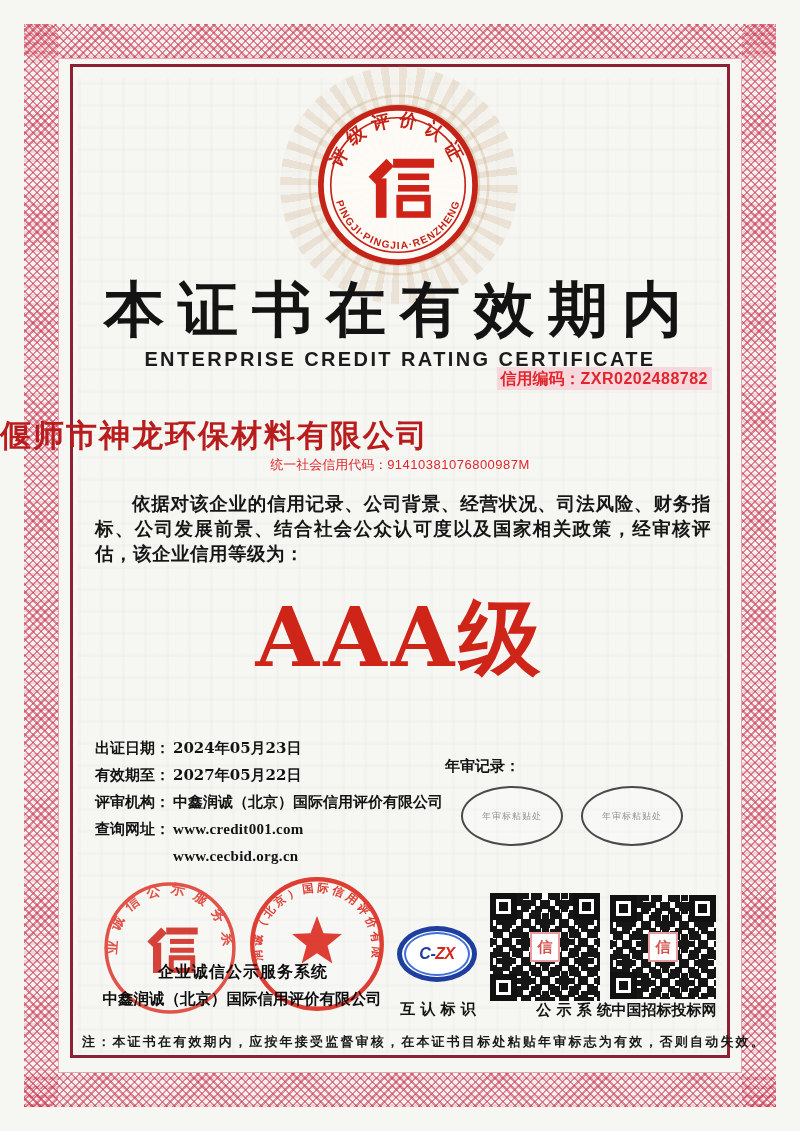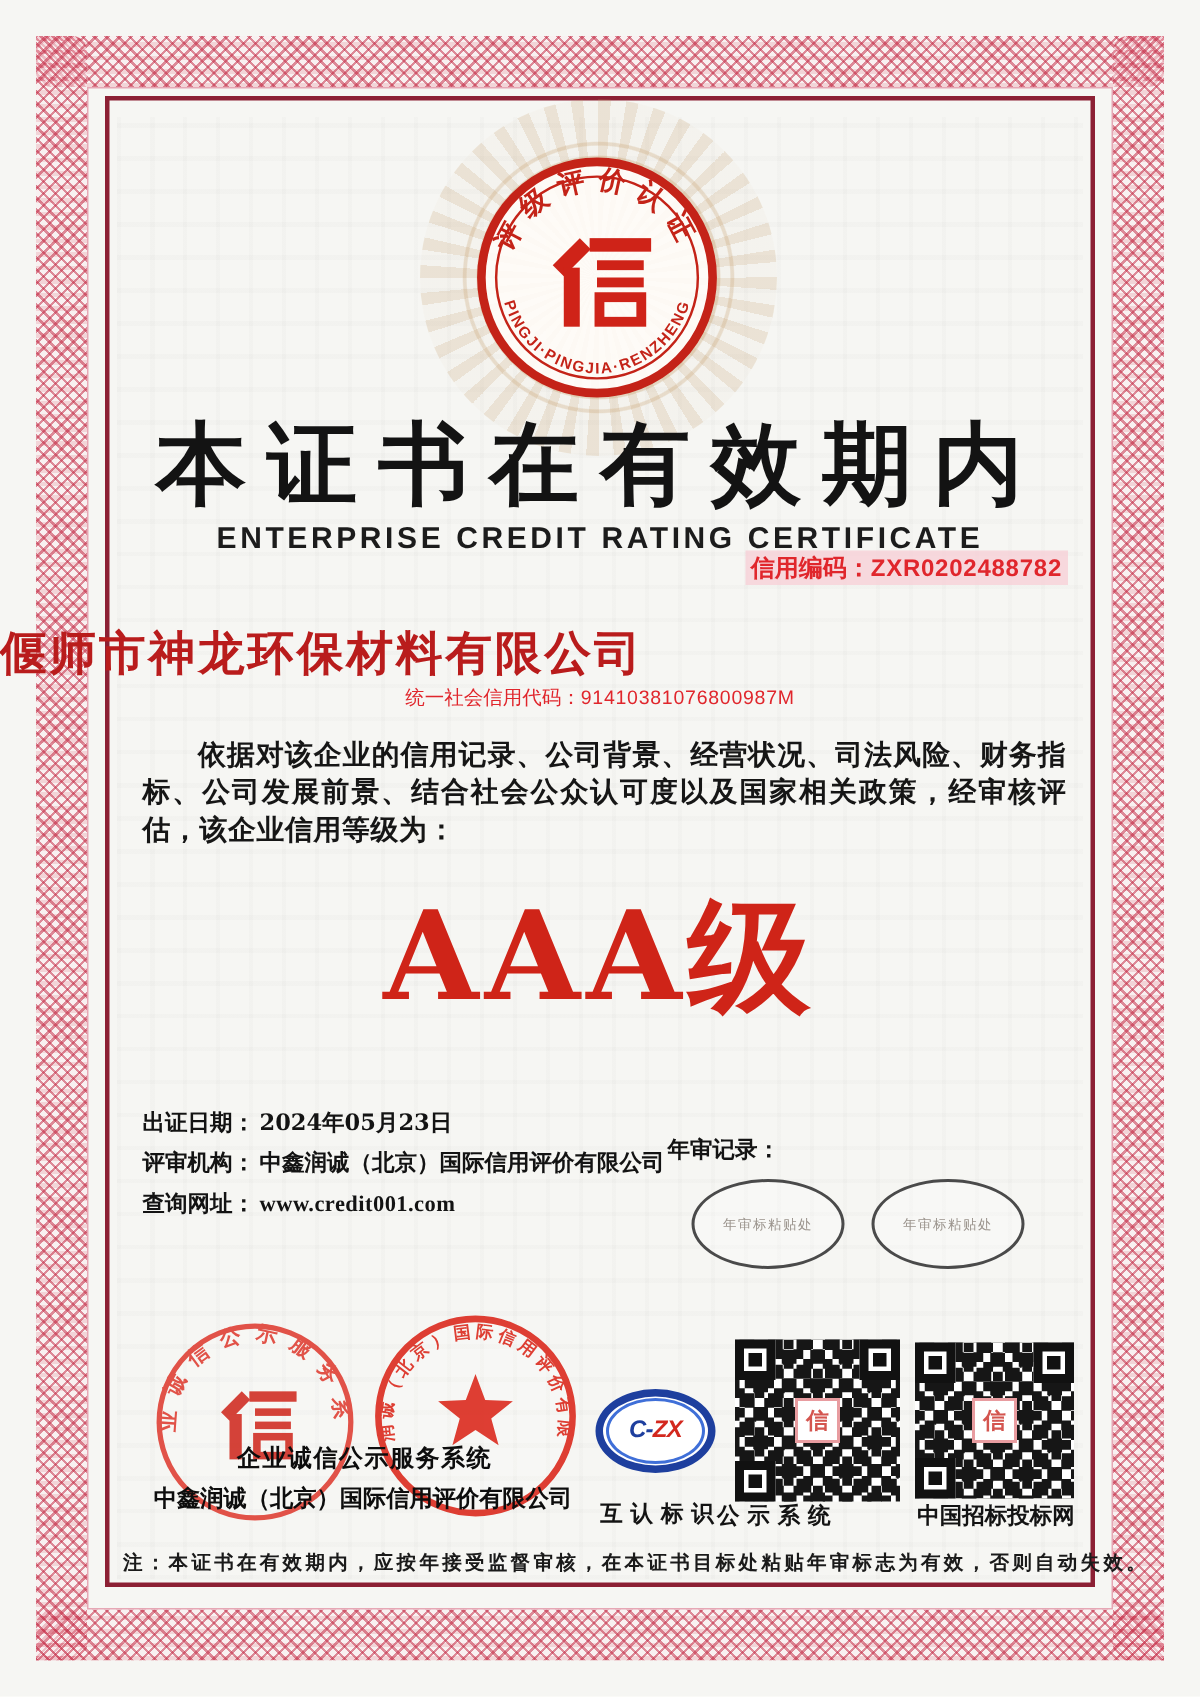--- a/index.html
+++ b/index.html
@@ -82,21 +82,21 @@
       repeating-conic-gradient(#161616 0 25%, transparent 0 50%) 3px 7px/19px 19px,
       #fff;}
   .finder{position:absolute;width:15px;height:15px;border:6px solid #111;background:#fff;}
   .finder::after{content:"";position:absolute;inset:3px;background:#111;}
   .finder.tl{left:0;top:0;} .finder.tr{right:0;top:0;} .finder.bl{left:0;bottom:0;}
   .qr-center{position:absolute;left:50%;top:50%;transform:translate(-50%,-50%);width:26px;height:26px;
       background:#fff;border:2px solid #e89ca0;color:#d4554f;font-size:15px;font-weight:900;
       display:flex;align-items:center;justify-content:center;}
   .qr1{left:490px;top:893px;width:110px;height:108px;}
   .qr2{left:610px;top:895px;width:106px;height:104px;}
-  .qr-label1{left:478px;width:134px;top:1001px;text-align:left;font-size:15px;font-weight:800;color:#131313;}
+  .qr-label1{left:478px;width:134px;top:1001px;text-align:right;font-size:15px;font-weight:800;color:#131313;}
   .qr-label2{left:598px;width:132px;top:1001px;text-align:center;font-size:15px;font-weight:800;color:#131313;}
 
   .note{left:82px;width:636px;top:1033px;text-align:center;font-size:13px;font-weight:700;color:#1a1a1a;
         letter-spacing:2.2px;white-space:nowrap;}
 </style>
 </head>
 <body>
 
 <div class="page">
 
@@ -145,24 +145,30 @@
   </div>
 
   <div class="abs para">依据对该企业的信用记录、公司背景、经营状况、司法风险、财务指标、公司发展前景、结合社会公众认可度以及国家相关政策，经审核评估，该企业信用等级为：</div>
   <div class="abs rating">AAA级</div>
 
   <div class="abs details">
     <div class="row">
       <span class="lab">出证日期：</span><span>2024年05月23日</span>
     </div>
     <div class="row">
+      <span class="lab">有效期至：</span><span>2027年05月22日</span>
+    </div>
+    <div class="row">
       <span class="lab">评审机构：</span><span>中鑫润诚（北京）国际信用评价有限公司</span>
     </div>
     <div class="row">
       <span class="lab">查询网址：</span><span class="url">www.credit001.com</span>
+    </div>
+    <div class="row cont">
+      <span class="lab"></span><span class="url">www.cecbid.org.cn</span>
     </div>
   </div>
 
   <div class="abs ar-label">年审记录：</div>
   <div class="oval" style="left:461px;top:786px;">
     <span>年审标粘贴处</span>
   </div>
   <div class="oval" style="left:581px;top:786px;">
     <span>年审标粘贴处</span>
   </div>

